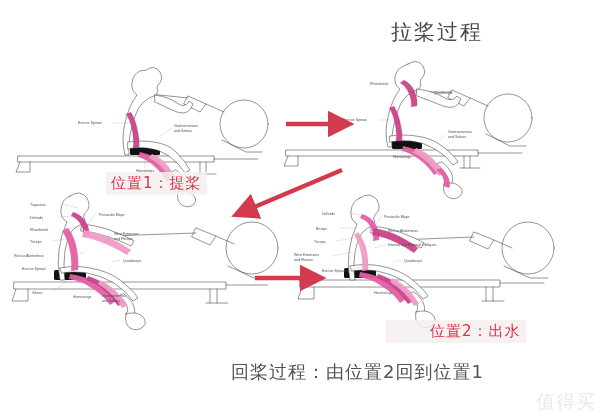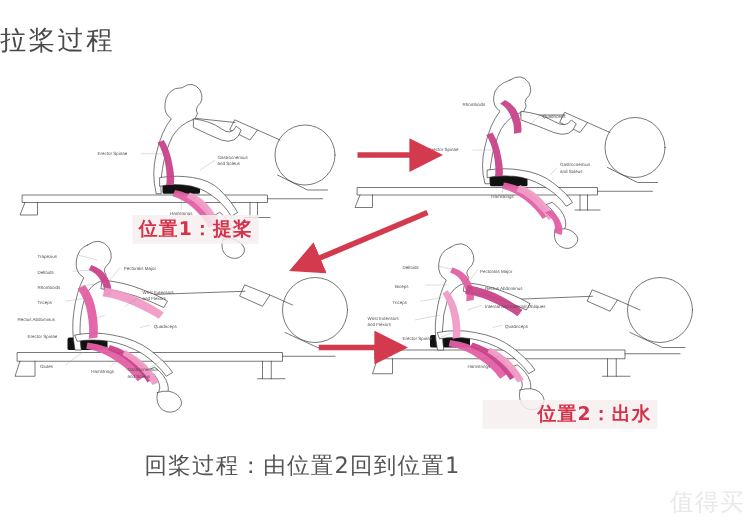--- a/index.html
+++ b/index.html
@@ -20,43 +20,43 @@
     inset: 0;
     width: 600px;
     height: 419px;
   }
 
   .title {
     position: absolute;
     left: 0;
     top: 18px;
     width: 483px;
-    text-align: left;
+    text-align: right;
     font-size: 21px;
     color: #4a4a4a;
     letter-spacing: 2px;
     font-family: "DejaVu Sans", sans-serif;
   }
 
   .caption {
     position: absolute;
     left: 0;
     top: 360px;
     width: 484px;
-    text-align: center;
+    text-align: right;
     font-size: 18px;
     color: #545454;
     letter-spacing: 1px;
     font-family: "DejaVu Sans", sans-serif;
   }
 
   .poslabel {
     position: absolute;
     font-size: 15px;
-    font-weight: bold;
+    font-weight: normal;
     color: #d6324a;
     letter-spacing: 1px;
     font-family: "DejaVu Sans", sans-serif;
     background: rgba(247, 238, 240, 0.85);
     padding: 2px 5px;
     white-space: nowrap;
   }
   .poslabel.p1 { left: 106px; top: 172px; }
   .poslabel.p2 { left: 386px; top: 320px; padding-left: 44px; }
 

